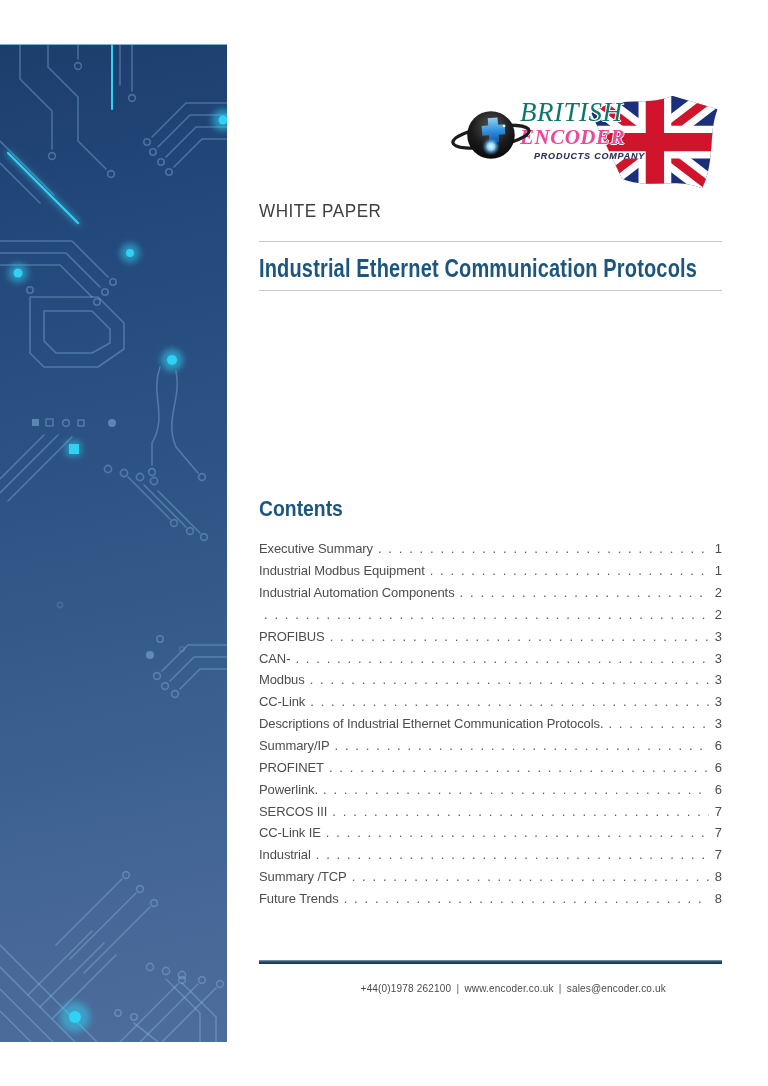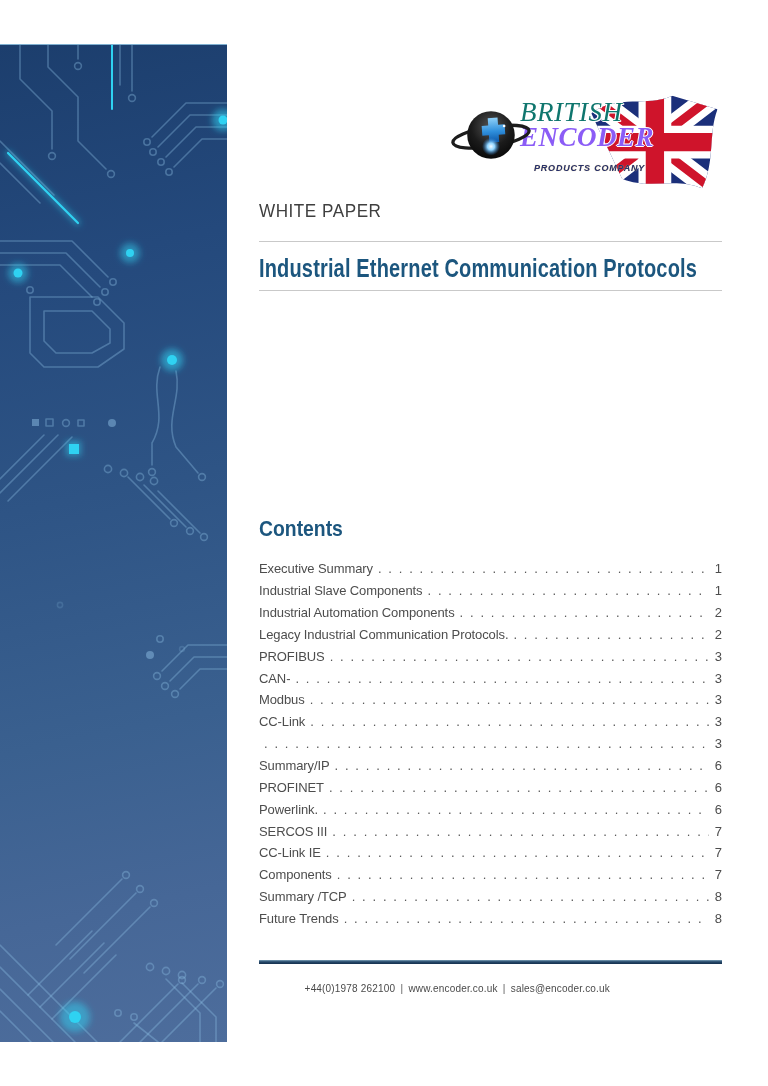--- a/index.html
+++ b/index.html
@@ -13,52 +13,52 @@
   .sidebar svg{position:absolute;left:0;top:0;width:100%;height:100%;}
 
   
   .logo{position:absolute;left:456px;top:92px;width:268px;height:106px;}
   .logo-flag{position:absolute;left:122px;top:-2px;width:148px;height:106px;z-index:1;}
   .logo-globe{position:absolute;left:-6px;top:8px;width:82px;height:70px;z-index:3;}
   .logo-text{position:absolute;left:64px;top:8px;z-index:2;white-space:nowrap;}
   .brand1{font-family:"Liberation Serif",serif;font-style:italic;font-weight:normal;font-size:27px;
           line-height:25px;color:#0f766e;letter-spacing:0.5px;
           text-shadow:-1px 0 #fff,1px 0 #fff,0 -1px #fff,0 1px #fff,1px 1px #fff,-1px -1px #fff;}
-  .brand2{font-family:"Liberation Serif",serif;font-style:italic;font-weight:bold;font-size:27px;
-          line-height:25px;color:#8b5cf6;letter-spacing:0.5px;
+  .brand2{font-family:"Liberation Serif",serif;font-style:italic;font-weight:bold;font-size:21px;
+          line-height:25px;color:#ec4899;letter-spacing:0.5px;
           text-shadow:-1px 0 #fff,1px 0 #fff,0 -1px #fff,0 1px #fff;}
   .brand3{font-family:"Liberation Sans",sans-serif;font-style:italic;font-weight:bold;font-size:9px;
-          color:#27316b;letter-spacing:0.8px;margin-top:13px;padding-left:14px;
+          color:#27316b;letter-spacing:0.8px;margin-top:1px;padding-left:14px;
           text-shadow:0 0 1px #d8c08a;}
 
   
   .wp-label{position:absolute;left:259px;top:200px;height:24px;}
   .wp-inner{display:inline-block;transform:scaleX(0.9);transform-origin:0 50%;
             font-size:19px;letter-spacing:0.6px;color:#3f3f3f;white-space:nowrap;}
   .rule{position:absolute;left:259px;width:463px;height:1px;background:#c9c9c9;}
   .rule1{top:241px;} .rule2{top:290px;}
   .doc-title{position:absolute;left:259px;top:246px;height:40px;line-height:40px;}
   .title-inner{display:inline-block;transform:scaleX(0.8);transform-origin:0 50%;
                font-size:25px;font-weight:bold;color:#1c567e;white-space:nowrap;letter-spacing:0.2px;}
 
   
-  .contents-heading{position:absolute;left:259px;top:516px;height:26px;line-height:26px;}
+  .contents-heading{position:absolute;left:259px;top:496px;height:26px;line-height:26px;}
   .contents-inner{display:inline-block;transform:scaleX(0.88);transform-origin:0 50%;
                   font-size:22px;font-weight:bold;color:#1c567e;white-space:nowrap;}
-  .toc{position:absolute;left:259px;top:558px;width:463px;display:flex;flex-direction:column;}
+  .toc{position:absolute;left:259px;top:538px;width:463px;display:flex;flex-direction:column;}
   .toc-row{display:flex;align-items:center;height:21.85px;font-size:13px;color:#4d4d4d;cursor:default;}
   .toc-label{white-space:nowrap;letter-spacing:-0.1px;}
   .toc-dots{flex:1;overflow:hidden;white-space:nowrap;letter-spacing:1.6px;
             color:#5a5a5a;padding:0 7px 0 5px;font-size:13px;}
   .toc-page{min-width:13px;text-align:right;color:#4d4d4d;}
 
   
   .footer-rule{position:absolute;left:259px;top:960px;width:463px;height:4px;
                background:linear-gradient(to bottom,#7da2b9 0%,#27496b 45%,#16314e 100%);}
-  .footer-text{position:absolute;left:259px;top:978px;width:463px;text-align:left;}
+  .footer-text{position:absolute;left:259px;top:978px;width:463px;text-align:center;}
   .footer-inner{display:inline-block;transform:scaleX(0.87);transform-origin:100% 50%;
                 font-size:11.5px;color:#4a4a4a;white-space:nowrap;letter-spacing:0.2px;}
   .pipe{margin:0 6px;color:#5a5a5a;}
 </style>
 </head>
 <body>
 
 <div class="page">
 
   <div class="sidebar">
@@ -252,31 +252,30 @@
     <span class="contents-inner">Contents</span>
   </div>
   <div class="toc">
 
   <div class="toc-row">
         <span class="toc-label">Executive Summary</span>
         <span class="toc-dots">. . . . . . . . . . . . . . . . . . . . . . . . . . . . . . . . . . . . . . . . . . . . . . . . . . . . . . . . . . . . </span>
         <span class="toc-page">1</span>
       </div>
       <div class="toc-row">
-        <span class="toc-label">Industrial Slave Components</span>
+        <span class="toc-label">Industrial Modbus Equipment</span>
         <span class="toc-dots">. . . . . . . . . . . . . . . . . . . . . . . . . . . . . . . . . . . . . . . . . . . . . . . . . . . . . . . . . . . . </span>
         <span class="toc-page">1</span>
       </div>
       <div class="toc-row">
         <span class="toc-label">Industrial Automation Components</span>
         <span class="toc-dots">. . . . . . . . . . . . . . . . . . . . . . . . . . . . . . . . . . . . . . . . . . . . . . . . . . . . . . . . . . . . </span>
         <span class="toc-page">2</span>
       </div>
       <div class="toc-row">
-        <span class="toc-label">Legacy Industrial Communication Protocols.</span>
         <span class="toc-dots">. . . . . . . . . . . . . . . . . . . . . . . . . . . . . . . . . . . . . . . . . . . . . . . . . . . . . . . . . . . . </span>
         <span class="toc-page">2</span>
       </div>
       <div class="toc-row">
         <span class="toc-label">PROFIBUS</span>
         <span class="toc-dots">. . . . . . . . . . . . . . . . . . . . . . . . . . . . . . . . . . . . . . . . . . . . . . . . . . . . . . . . . . . . </span>
         <span class="toc-page">3</span>
       </div>
       <div class="toc-row">
         <span class="toc-label">CAN-</span>
@@ -287,20 +286,21 @@
         <span class="toc-label">Modbus</span>
         <span class="toc-dots">. . . . . . . . . . . . . . . . . . . . . . . . . . . . . . . . . . . . . . . . . . . . . . . . . . . . . . . . . . . . </span>
         <span class="toc-page">3</span>
       </div>
       <div class="toc-row">
         <span class="toc-label">CC-Link</span>
         <span class="toc-dots">. . . . . . . . . . . . . . . . . . . . . . . . . . . . . . . . . . . . . . . . . . . . . . . . . . . . . . . . . . . . </span>
         <span class="toc-page">3</span>
       </div>
       <div class="toc-row">
+        <span class="toc-label">Descriptions of Industrial Ethernet Communication Protocols.</span>
         <span class="toc-dots">. . . . . . . . . . . . . . . . . . . . . . . . . . . . . . . . . . . . . . . . . . . . . . . . . . . . . . . . . . . . </span>
         <span class="toc-page">3</span>
       </div>
       <div class="toc-row">
         <span class="toc-label">Summary/IP</span>
         <span class="toc-dots">. . . . . . . . . . . . . . . . . . . . . . . . . . . . . . . . . . . . . . . . . . . . . . . . . . . . . . . . . . . . </span>
         <span class="toc-page">6</span>
       </div>
       <div class="toc-row">
         <span class="toc-label">PROFINET</span>
@@ -316,21 +316,21 @@
         <span class="toc-label">SERCOS III</span>
         <span class="toc-dots">. . . . . . . . . . . . . . . . . . . . . . . . . . . . . . . . . . . . . . . . . . . . . . . . . . . . . . . . . . . . </span>
         <span class="toc-page">7</span>
       </div>
       <div class="toc-row">
         <span class="toc-label">CC-Link IE</span>
         <span class="toc-dots">. . . . . . . . . . . . . . . . . . . . . . . . . . . . . . . . . . . . . . . . . . . . . . . . . . . . . . . . . . . . </span>
         <span class="toc-page">7</span>
       </div>
       <div class="toc-row">
-        <span class="toc-label">Components</span>
+        <span class="toc-label">Industrial</span>
         <span class="toc-dots">. . . . . . . . . . . . . . . . . . . . . . . . . . . . . . . . . . . . . . . . . . . . . . . . . . . . . . . . . . . . </span>
         <span class="toc-page">7</span>
       </div>
       <div class="toc-row">
         <span class="toc-label">Summary /TCP</span>
         <span class="toc-dots">. . . . . . . . . . . . . . . . . . . . . . . . . . . . . . . . . . . . . . . . . . . . . . . . . . . . . . . . . . . . </span>
         <span class="toc-page">8</span>
       </div>
       <div class="toc-row">
         <span class="toc-label">Future Trends</span>

